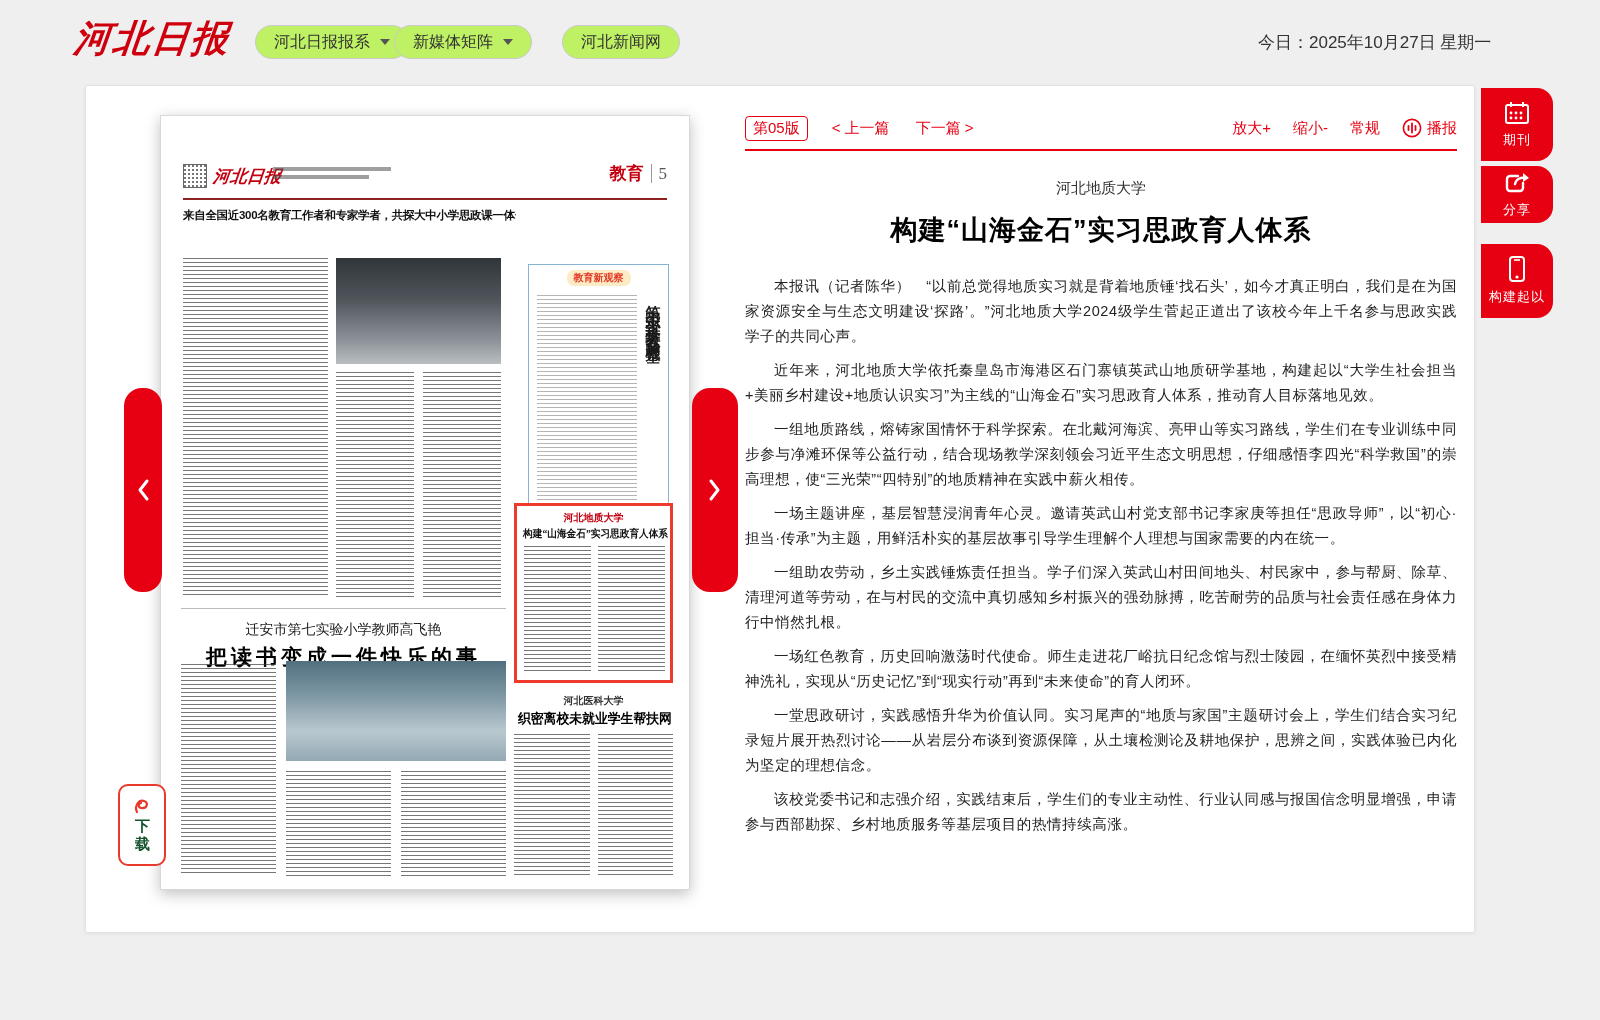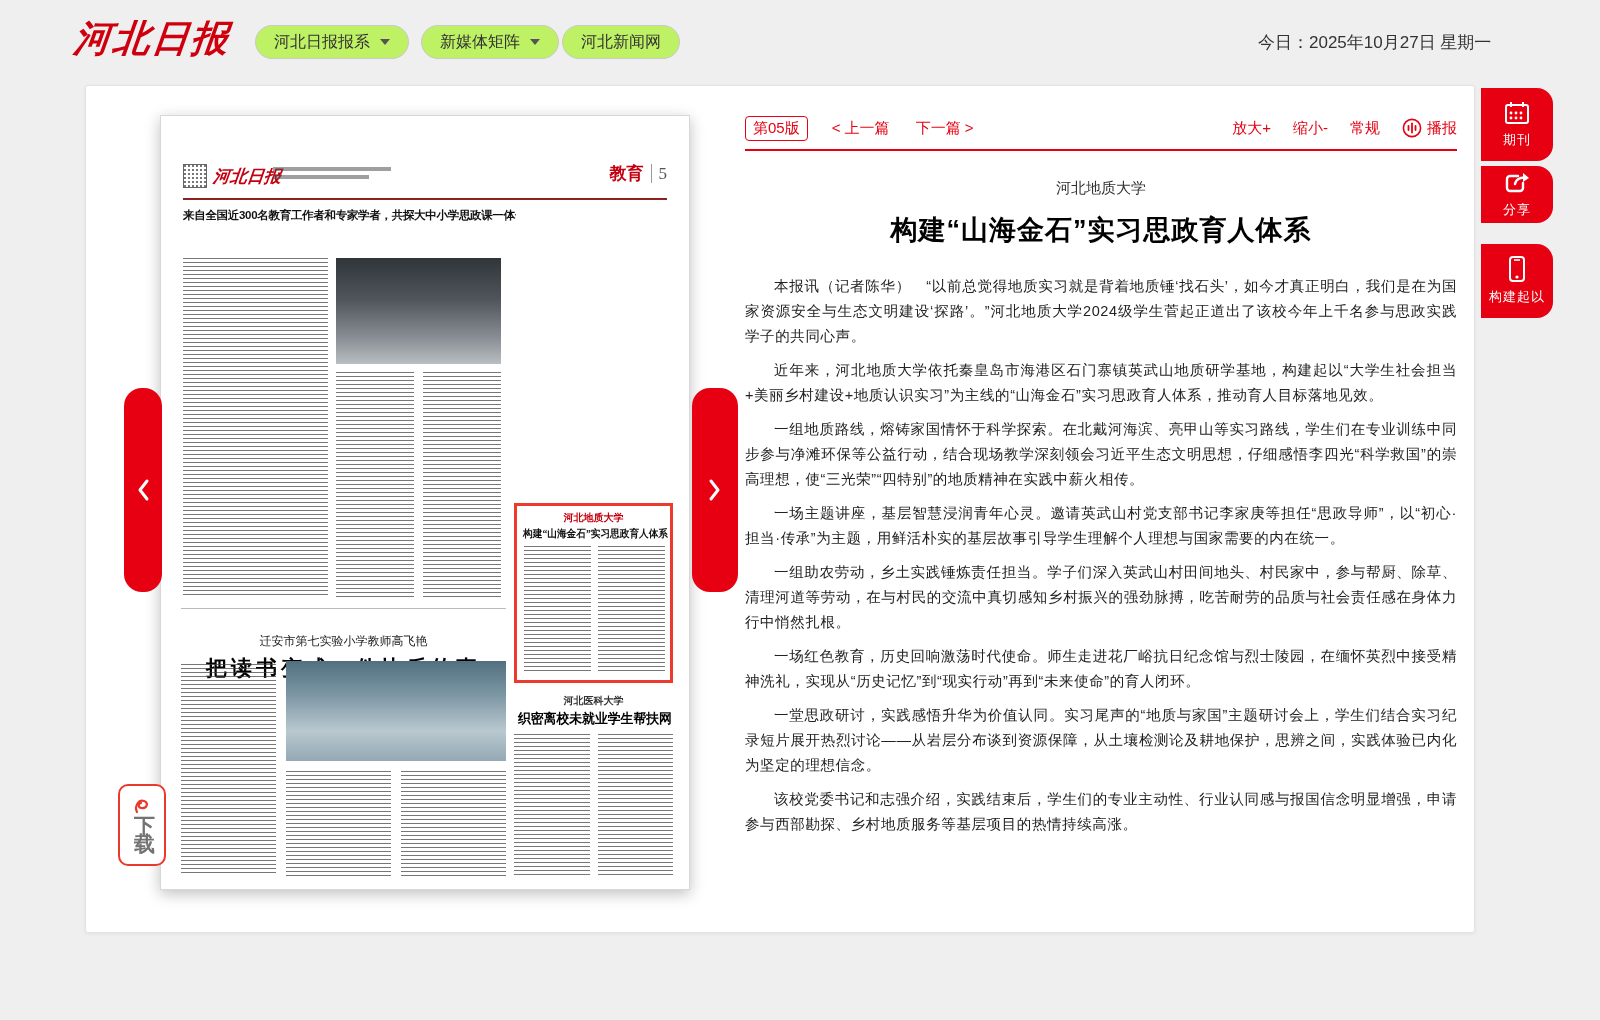--- a/index.html
+++ b/index.html
@@ -63,34 +63,34 @@
   .redbox { position:absolute; left:353px; top:387px; width:159px; height:180px; border:3px solid #ee3a2c;
             background:#fff; z-index:2; cursor:pointer; }
   .redbox .k { margin-top:5px; text-align:center; font-size:10px; font-weight:bold; color:#c40010; }
   .redbox .t { margin-top:2px; text-align:center; font-size:10.5px; font-weight:bold; color:#111;
                font-family:"Liberation Serif",serif; white-space:nowrap; transform:scaleX(.92); }
   .art2 { position:absolute; left:353px; top:578px; width:159px; height:185px; }
   .art2 .k { text-align:center; font-size:10px; font-weight:bold; color:#333; }
   .art2 .t { text-align:center; font-size:13.5px; font-weight:bold; color:#000;
              font-family:"Liberation Serif",serif; margin-top:2px; white-space:nowrap; transform:scaleX(.95); }
   .art3 { position:absolute; left:20px; top:492px; width:325px; height:273px; border-top:1px solid #bbb; }
-  .art3 .k { text-align:center; font-size:12px; color:#222; margin-top:24px; }
+  .art3 .k { text-align:center; font-size:14px; color:#222; margin-top:12px; }
   .art3 .t { text-align:center; font-size:21px; font-weight:bold; color:#000;
              font-family:"Liberation Serif",serif; letter-spacing:4px; margin-top:4px; }
   .photo2 { position:absolute; left:105px; top:52px; width:220px; height:100px;
             background:linear-gradient(180deg,#51707f 0%,#7e98a5 35%,#b9c8cf 70%,#93a9b4 100%); }
 
   
   .chev { position:absolute; top:388px; height:204px; background:#e60012; border-radius:18px;
           display:flex; align-items:center; justify-content:center; cursor:pointer; z-index:3; }
   .chev svg { stroke:#fff; stroke-width:3; fill:none; stroke-linecap:round; stroke-linejoin:round; }
   .dl { position:absolute; left:118px; top:784px; width:48px; height:82px; background:#fff;
         border:2px solid #e8392b; border-radius:10px; z-index:3; display:flex; flex-direction:column;
         align-items:center; justify-content:center; gap:2px; cursor:pointer; }
-  .dl .lbl { color:#737373; font-size:21px; font-weight:bold; width:16px; text-align:right; line-height:18px; }
+  .dl .lbl { color:#14532d; font-size:15px; font-weight:bold; width:16px; text-align:right; line-height:18px; }
 
   
   .pane { position:absolute; left:745px; top:113px; width:712px; }
   .tbar { display:flex; align-items:center; height:30px; color:#e60012; font-size:15px; }
   .edition { border:1px solid #e60012; border-radius:4px; padding:2px 7px; margin-right:24px; cursor:pointer; }
   .tlink { margin-right:26px; cursor:pointer; white-space:nowrap; }
   .tbar .spacer { flex:1; }
   .tbar .rlink { margin-left:22px; cursor:pointer; display:flex; align-items:center; gap:5px; }
   .tbar-rule { height:2px; background:#e60012; margin-top:6px; }
   .a-kicker { text-align:center; font-size:15px; color:#333; margin-top:28px; }
@@ -104,21 +104,21 @@
 <body>
 
 <div class="stage">
 
   <div class="logo">河北日报</div>
 
   <div class="pill" style="left:255px">
     <span>河北日报报系</span>
     <span class="caret"></span>
   </div>
-  <div class="pill" style="left:421px">
+  <div class="pill" style="left:394px">
     <span>新媒体矩阵</span>
     <span class="caret"></span>
   </div>
   <div class="pill" style="left:562px">
     <span>河北新闻网</span>
   </div>
 
   <div class="today">今日：2025年10月27日 星期一</div>
 
   <div class="card"></div>
@@ -136,20 +136,25 @@
     <div class="mast-rule"></div>
 
     <div class="lead-kicker">来自全国近300名教育工作者和专家学者，共探大中小学思政课一体化改革新路径</div>
 
     <div class="photo1"></div>
 
     <div class="tl" style="position:absolute;left:22px;top:142px;width:145px;height:340px"></div>
     <div class="tl" style="position:absolute;left:175px;top:256px;width:78px;height:226px"></div>
     <div class="tl" style="position:absolute;left:262px;top:256px;width:78px;height:226px"></div>
 
+    <div class="bluebox">
+      <div class="badge">教育新观察</div>
+      <div class="vtitle">筑牢中小学科学教育的根基</div>
+      <div class="tl-light" style="position:absolute;left:8px;top:30px;width:100px;height:208px"></div>
+    </div>
 
     <div class="redbox">
       <div class="k">河北地质大学</div>
       <div class="t">构建“山海金石”实习思政育人体系</div>
       <div class="tl" style="position:absolute;left:7px;top:40px;width:67px;height:128px"></div>
       <div class="tl" style="position:absolute;left:81px;top:40px;width:67px;height:128px"></div>
     </div>
 
     <div class="art2">
       <div class="k">河北医科大学</div>

